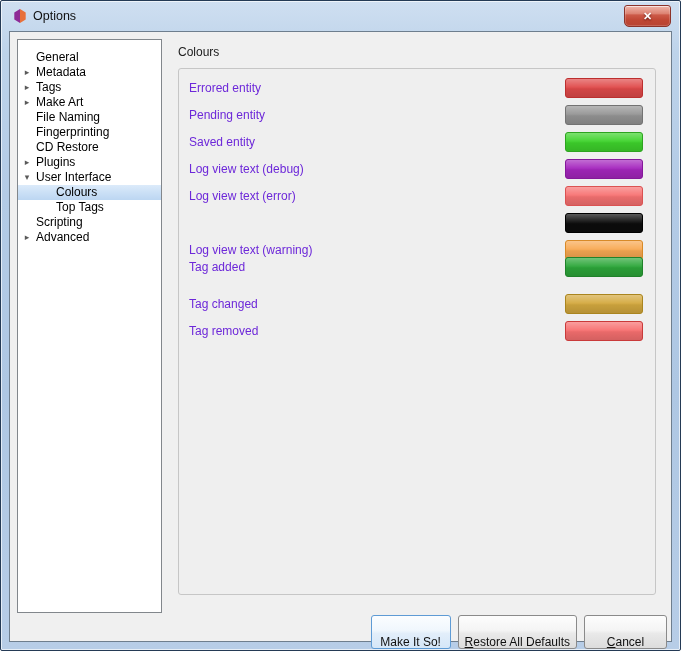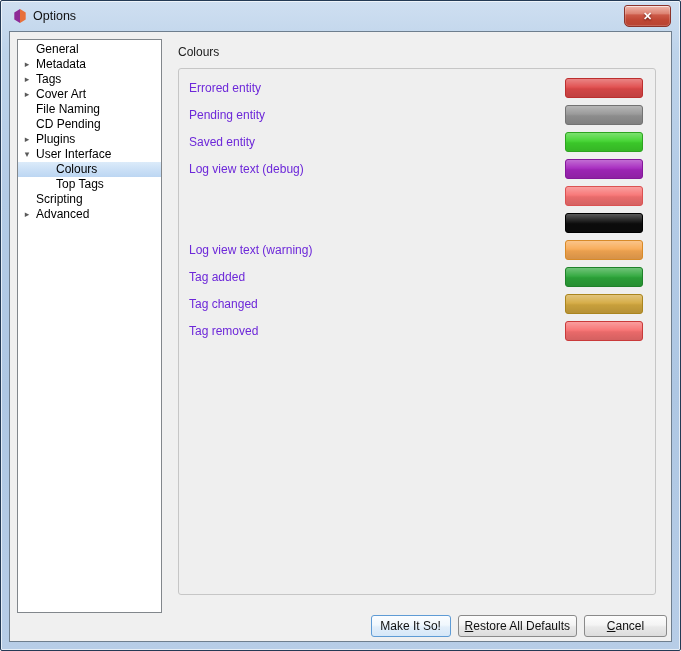--- a/index.html
+++ b/index.html
@@ -29,21 +29,21 @@
 
   
   .content {
     position:absolute; left:8px; top:30px; right:8px; bottom:8px;
     background:#f0f0f0; border:1px solid #6e7e8e;
   }
 
   
   .tree {
     position:absolute; left:7px; top:7px; width:145px; height:574px;
-    background:#fff; border:1px solid #82878c; padding-top:2px; overflow:hidden;
+    background:#fff; border:1px solid #82878c; padding-top:10px; overflow:hidden;
   }
   .titem { height:15px; line-height:15px; white-space:nowrap; display:flex; align-items:center; }
   .exp { display:inline-block; width:18px; text-align:center; font-size:9px; color:#5a5a5a; flex:0 0 18px; }
   .lvl1 .exp { flex:0 0 38px; width:38px; }
   .tlabel { font-size:12px; }
   .titem.sel { background:linear-gradient(180deg,#dcebfa 0%,#cbe0f6 50%,#bcd6f2 100%); }
 
   
   .group-title { position:absolute; left:168px; top:13px; font-size:12px; color:#202020; }
   .groupbox {
@@ -61,21 +61,21 @@
 
   
   .buttons {
     position:absolute; left:0; right:4px; top:583px; height:22px;
     display:flex; justify-content:flex-end; gap:7px;
   }
   .btn {
     height:22px; border:1px solid #8a8a8a; border-radius:3px;
     background:linear-gradient(180deg,#fdfdfd 0%,#f4f4f4 45%,#e9e9e9 55%,#dcdcdc 100%);
     font-size:12px; color:#101010; text-align:center; line-height:20px;
-    padding:0 6px; white-space:nowrap; cursor:default;
+    padding:16px 6px; white-space:nowrap; cursor:default;
   }
   .btn.default {
     border-color:#5e9bd5;
     background:linear-gradient(180deg,#fbfdff 0%,#f0f7fd 45%,#e2eefa 55%,#d5e7f8 100%);
   }
   .u { text-decoration:underline; }
   .w80{min-width:80px;} .w104{min-width:104px;} .w86{min-width:86px;} .w83{min-width:83px;}
 </style>
 </head>
 <body>
@@ -103,29 +103,33 @@
       <div class="titem">
         <span class="exp">▸</span>
         <span class="tlabel">Metadata</span>
       </div>
       <div class="titem">
         <span class="exp">▸</span>
         <span class="tlabel">Tags</span>
       </div>
       <div class="titem">
         <span class="exp">▸</span>
-        <span class="tlabel">Cover Art</span>
+        <span class="tlabel">Make Art</span>
       </div>
       <div class="titem">
         <span class="exp"></span>
         <span class="tlabel">File Naming</span>
       </div>
       <div class="titem">
         <span class="exp"></span>
-        <span class="tlabel">CD Pending</span>
+        <span class="tlabel">Fingerprinting</span>
+      </div>
+      <div class="titem">
+        <span class="exp"></span>
+        <span class="tlabel">CD Restore</span>
       </div>
       <div class="titem">
         <span class="exp">▸</span>
         <span class="tlabel">Plugins</span>
       </div>
       <div class="titem">
         <span class="exp">▾</span>
         <span class="tlabel">User Interface</span>
       </div>
       <div class="titem lvl1 sel">
@@ -159,30 +163,31 @@
       </div>
       <div class="crow" style="top:63px">
         <span class="clabel">Saved entity</span>
         <div class="swatch" style="background-color: rgb(62, 211, 44); border-color: rgb(45, 163, 32);"></div>
       </div>
       <div class="crow" style="top:90px">
         <span class="clabel">Log view text (debug)</span>
         <div class="swatch" style="background-color: rgb(165, 38, 190); border-color: rgb(132, 24, 154);"></div>
       </div>
       <div class="crow" style="top:117px">
+        <span class="clabel">Log view text (error)</span>
         <div class="swatch" style="background-color: rgb(247, 114, 114); border-color: rgb(219, 82, 82);"></div>
       </div>
       <div class="crow" style="top:144px">
         <div class="swatch" style="background-color: rgb(12, 12, 12); border-color: rgb(0, 0, 0);"></div>
       </div>
       <div class="crow" style="top:171px">
         <span class="clabel">Log view text (warning)</span>
         <div class="swatch" style="background-color: rgb(248, 169, 83); border-color: rgb(216, 138, 40);"></div>
       </div>
-      <div class="crow" style="top:198px">
+      <div class="crow" style="top:188px">
         <span class="clabel">Tag added</span>
         <div class="swatch" style="background-color: rgb(45, 167, 58); border-color: rgb(32, 130, 42);"></div>
       </div>
       <div class="crow" style="top:225px">
         <span class="clabel">Tag changed</span>
         <div class="swatch" style="background-color: rgb(212, 169, 63); border-color: rgb(170, 133, 31);"></div>
       </div>
       <div class="crow" style="top:252px">
         <span class="clabel">Tag removed</span>
         <div class="swatch" style="background-color: rgb(247, 112, 112); border-color: rgb(201, 58, 58);"></div>

